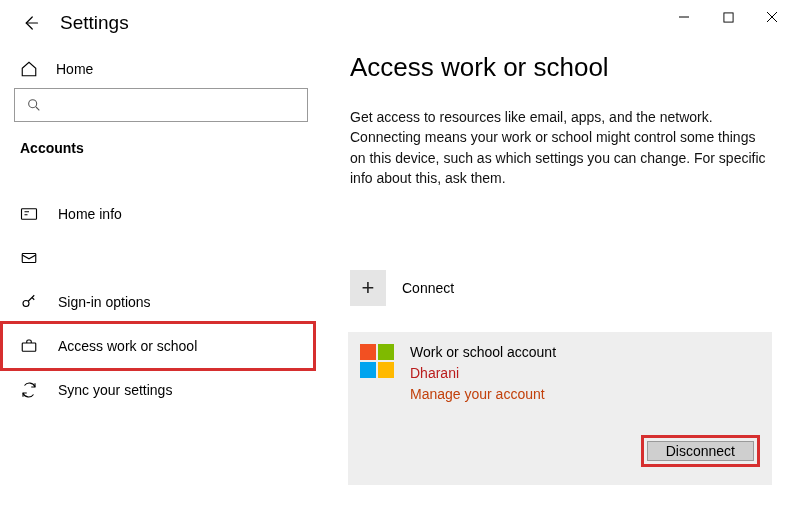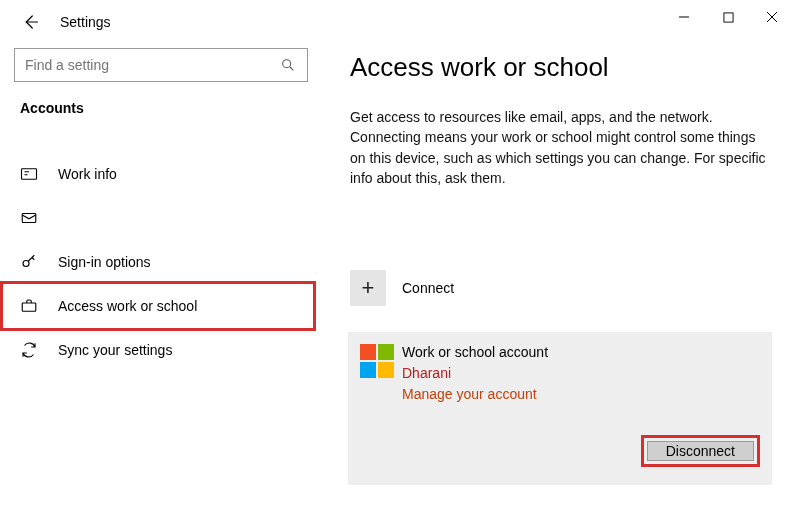--- a/index.html
+++ b/index.html
@@ -19,21 +19,21 @@
       border-right: none;
       background: #fff;
     }
     .topbar {
       display: flex;
       align-items: center;
       padding: 0 0 16px 20px;
       gap: 20px;
     }
     .back-arrow { width: 20px; height: 20px; display: flex; align-items: center; justify-content: center; cursor: pointer; }
-    .title-text { font-size: 14px; }
+    .title-text { font-size: 19px; }
     .home-row {
       display: flex;
       align-items: center;
       gap: 18px;
       padding: 10px 20px;
       cursor: pointer;
     }
     .icon { width: 18px; height: 18px; display: inline-flex; align-items: center; justify-content: center; flex-shrink: 0; }
     .search-wrap { padding: 0 14px 18px 14px; }
     .search-box {
@@ -121,21 +121,21 @@
       font-weight: 300;
       color: #222;
     }
     .account-card {
       background: #eeeeee;
       padding: 10px 12px 18px 12px;
       margin-left: -2px;
     }
     .account-top {
       display: flex;
-      gap: 8px;
+      gap: 16px;
       align-items: flex-start;
     }
     .ms-logo {
       width: 34px;
       height: 34px;
       display: grid;
       grid-template-columns: 1fr 1fr;
       grid-template-rows: 1fr 1fr;
       gap: 2px;
       margin-top: 2px;
@@ -173,44 +173,51 @@
     <div class="topbar">
       <div class="back-arrow">
         <svg width="18" height="18" viewBox="0 0 24 24" fill="none" stroke="#000" stroke-width="1.6">
           <path d="M15 4 L7 12 L15 20" stroke-linecap="round" stroke-linejoin="round"></path>
           <path d="M7 12 L22 12" stroke-linecap="round"></path>
         </svg>
       </div>
       <div class="title-text">Settings</div>
     </div>
 
+    <div class="home-row">
+      <span class="icon">
+        <svg width="18" height="18" viewBox="0 0 24 24" fill="none" stroke="#000" stroke-width="1.5">
+          <path d="M3 11 L12 3 L21 11 V21 H3 Z"></path>
+        </svg>
+      </span>
+      <span>Home</span>
+    </div>
 
     <div class="search-wrap">
       <div class="search-box">
-        <input class="search-input" type="text" placeholder="Find a setting" style="">
         <span class="icon">
           <svg width="16" height="16" viewBox="0 0 24 24" fill="none" stroke="#555" stroke-width="1.6">
             <circle cx="10" cy="10" r="6"></circle>
             <path d="M20 20 L15 15"></path>
           </svg>
         </span>
       </div>
     </div>
 
     <div class="section-label">Accounts</div>
 
     <div class="nav-list">
       <div class="nav-item">
         <span class="icon">
           <svg width="18" height="18" viewBox="0 0 24 24" fill="none" stroke="#000" stroke-width="1.5">
             <rect x="2" y="5" width="20" height="14" rx="1"></rect>
             <path d="M6 9 H12 M6 13 H10"></path>
           </svg>
         </span>
-        <span>Work info</span>
+        <span>Home info</span>
       </div>
 
       <div class="nav-item">
         <span class="icon">
           <svg width="18" height="18" viewBox="0 0 24 24" fill="none" stroke="#000" stroke-width="1.5">
             <rect x="3" y="6" width="18" height="12" rx="1"></rect>
             <path d="M3 8 L12 13 L21 8"></path>
           </svg>
         </span>
       </div>

